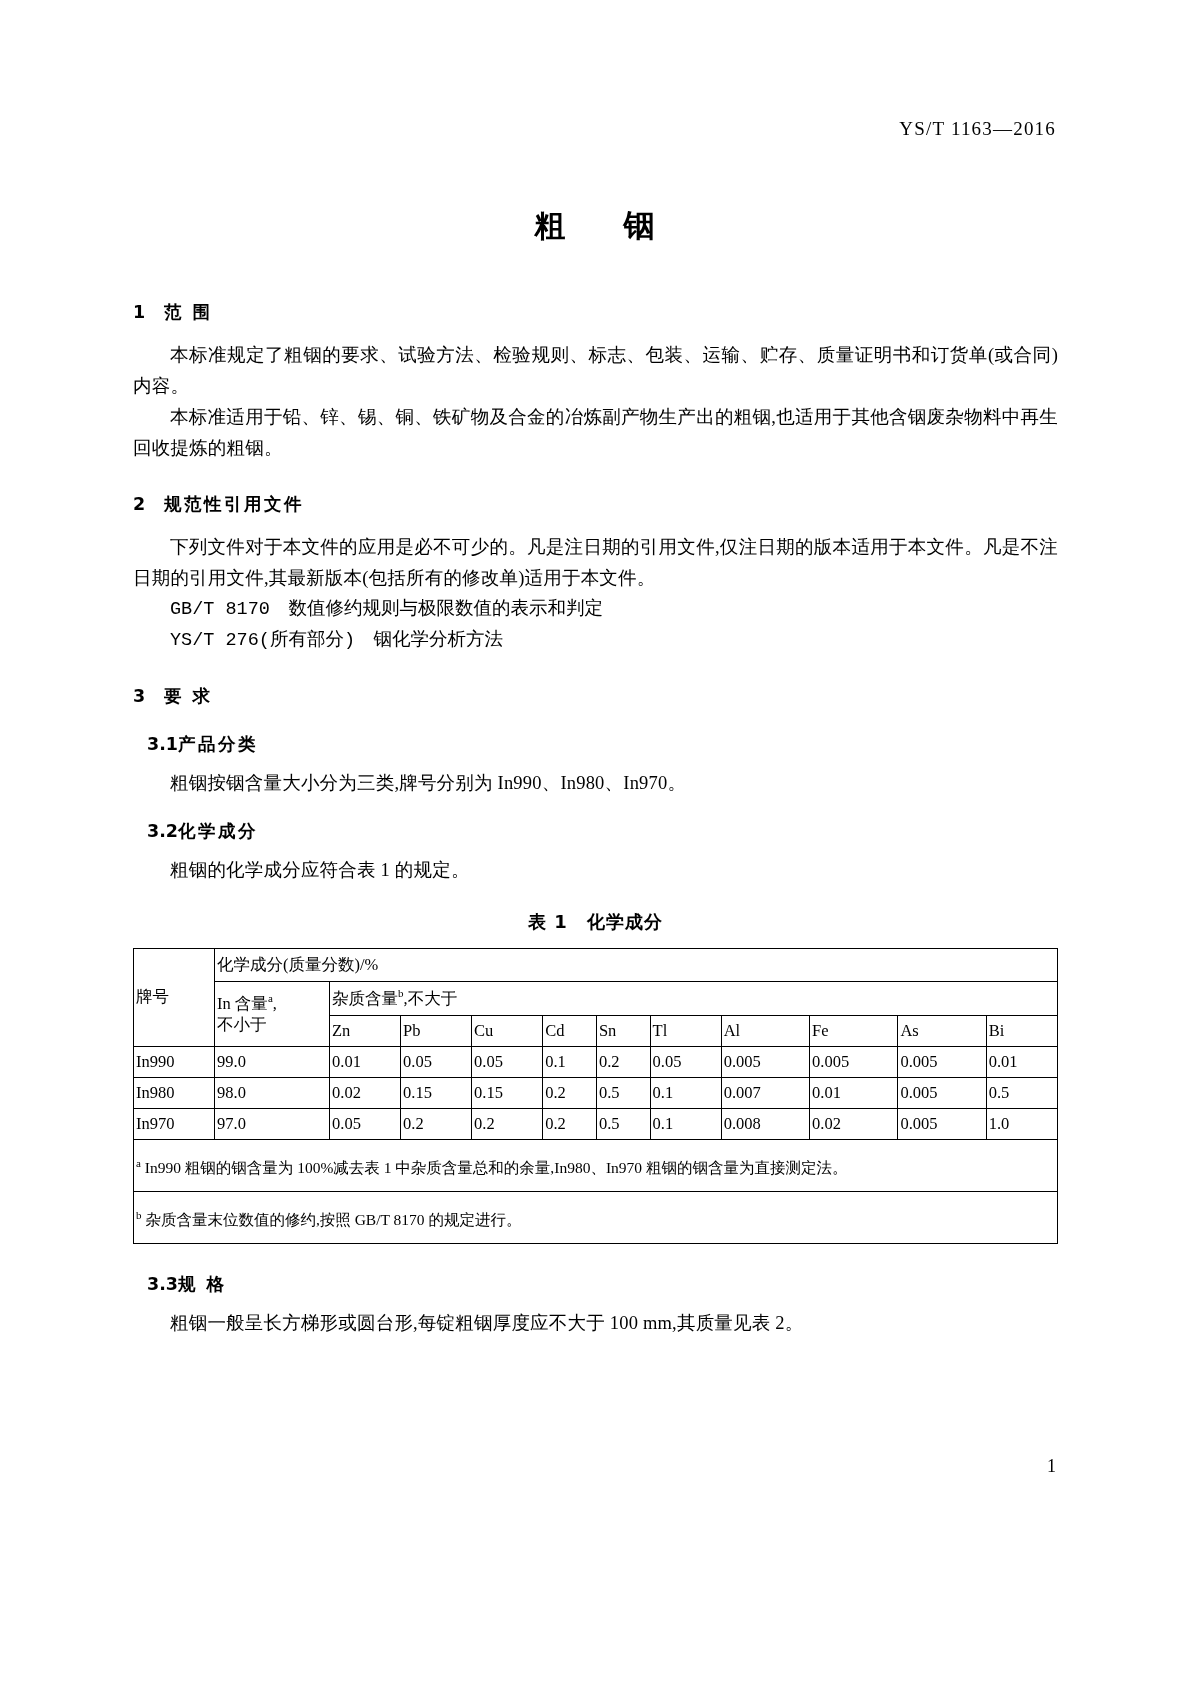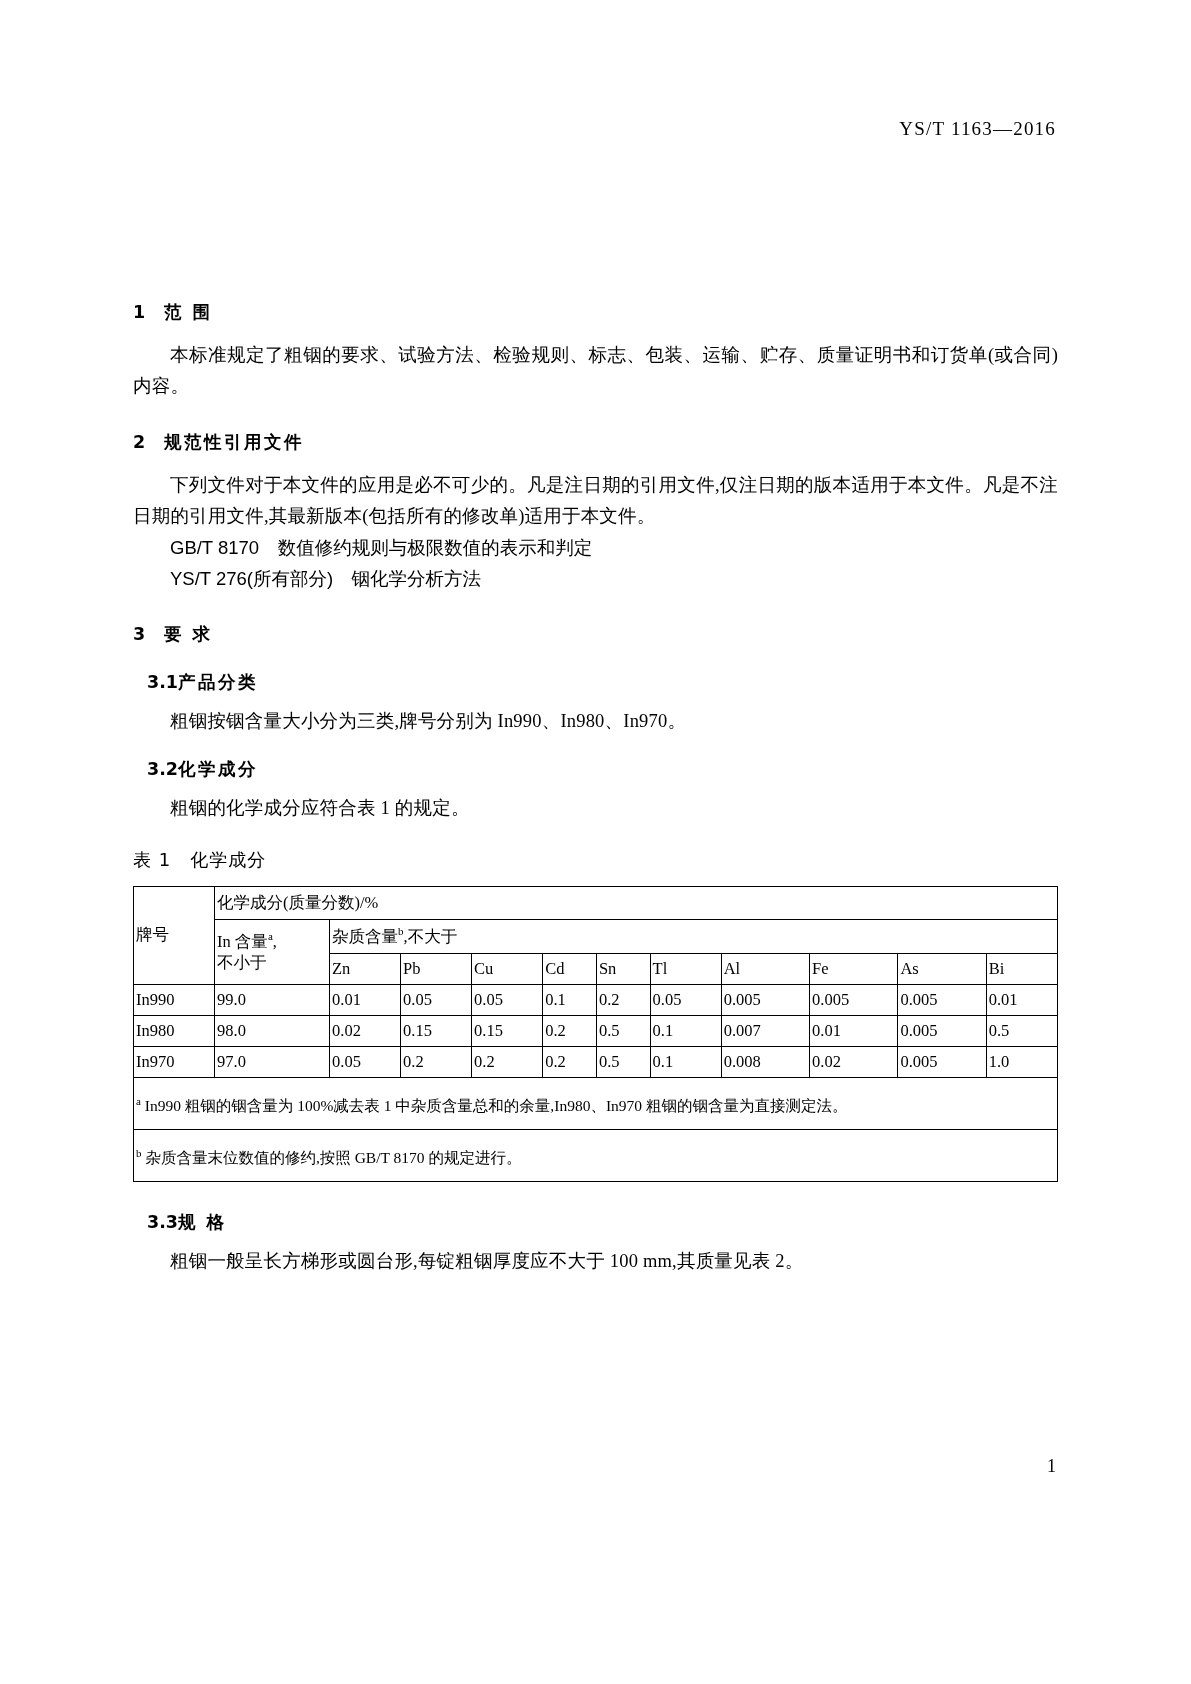--- a/index.html
+++ b/index.html
@@ -74,35 +74,36 @@
   p.para {
     font-family: "Liberation Serif", "DejaVu Serif", serif;
     font-size: 18.5px;
     line-height: 31px;
     margin: 0;
     text-align: justify;
     text-indent: 2em;
     letter-spacing: 0.2px;
   }
   p.ref {
-    font-family: Liberation Sans, sans-serif;
+    font-family: Liberation Mono, monospace;
     font-size: 18.5px;
     line-height: 31px;
     margin: 0;
     text-indent: 2em;
   }
   .sp12 { height: 12px; }
   .sp16 { height: 16px; }
   .sp20 { height: 20px; }
   .sp24 { height: 24px; }
   .sp28 { height: 28px; }
 
   .table-caption {
+    text-align: center;
     font-family: "DejaVu Sans", sans-serif;
-    font-weight: normal;
+    font-weight: bold;
     font-size: 18px;
     letter-spacing: 1px;
     margin: 0;
   }
   table.spec {
     border-collapse: collapse;
     width: 925px;
     margin-top: 14px;
     font-family: "Liberation Serif", serif;
     font-size: 16.5px;
@@ -145,29 +146,33 @@
     border-top: 1px solid #000;
   }
 </style>
 </head>
 <body>
 
 <div class="page">
 
   <div class="header-code">YS/T 1163—2016</div>
 
+  <div class="doc-title">
+    <span>粗</span><span class="gap"></span><span>铟</span>
+  </div>
 
   <div class="content">
 
     <div class="sect-row">
       <span class="sect-num">1</span>
       <span class="sect-title">范 围</span>
     </div>
     <div class="sp16"></div>
     <p class="para">本标准规定了粗铟的要求、试验方法、检验规则、标志、包装、运输、贮存、质量证明书和订货单(或合同)内容。</p>
+    <p class="para">本标准适用于铅、锌、锡、铜、铁矿物及合金的冶炼副产物生产出的粗铟,也适用于其他含铟废杂物料中再生回收提炼的粗铟。</p>
 
     <div class="sp28"></div>
 
     <div class="sect-row">
       <span class="sect-num">2</span>
       <span class="sect-title">规范性引用文件</span>
     </div>
     <div class="sp16"></div>
     <p class="para">下列文件对于本文件的应用是必不可少的。凡是注日期的引用文件,仅注日期的版本适用于本文件。凡是不注日期的引用文件,其最新版本(包括所有的修改单)适用于本文件。</p>
     <p class="ref">GB/T 8170　数值修约规则与极限数值的表示和判定</p>

